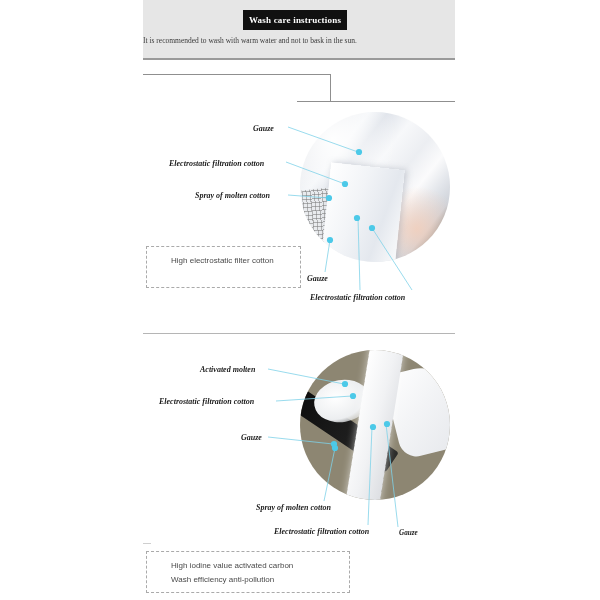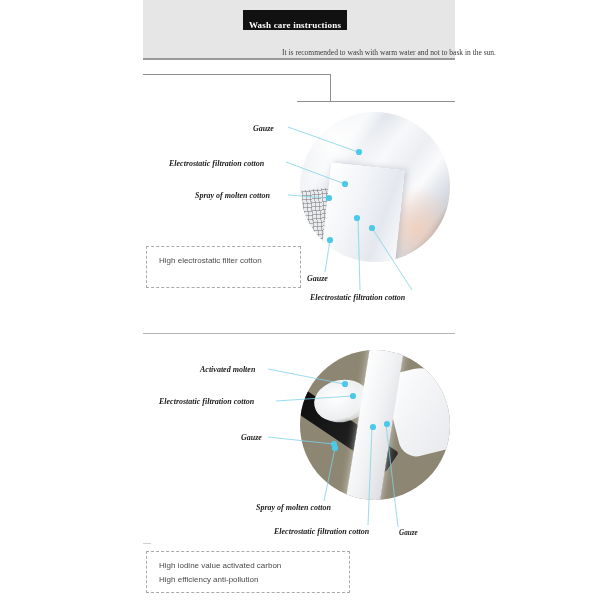--- a/index.html
+++ b/index.html
@@ -35,42 +35,41 @@
     background: #9a9a9a;
   }
   .wash-title-box {
     position: absolute;
     left: 100px;
     top: 10px;
     width: 104px;
     height: 20px;
     background: #111111;
     display: flex;
-    align-items: flex-end;
+    align-items: center;
     justify-content: center;
   }
   .wash-title-text {
     color: #ffffff;
     font-size: 9px;
     font-weight: bold;
     font-family: "Liberation Serif", serif;
     letter-spacing: 0.2px;
     white-space: nowrap;
   }
   .wash-sub {
     position: absolute;
     left: 0px;
-    top: 48px;
+    top: 36px;
     width: 312px;
-    text-align: right;
+    text-align: left;
     font-family: "Liberation Serif", serif;
     font-size: 7.5px;
     color: #3a3a3a;
     white-space: nowrap;
-    padding-left: 41px;
   }
 
   
   .step-top {
     position: absolute;
     left: 143px;
     top: 74px;
     width: 188px;
     height: 1px;
     background: #8f8f8f;
@@ -235,21 +234,21 @@
     left: 0; top: 0;
     width: 600px; height: 600px;
     pointer-events: none;
   }
 
   
   .feature-box {
     position: absolute;
     border: 1px dashed #aaaaaa;
     box-sizing: border-box;
-    padding: 7px 12px;
+    padding: 7px 24px;
   }
   .feature-box-1 { left: 146px; top: 246px; width: 155px; height: 42px; }
   .feature-box-2 { left: 146px; top: 551px; width: 204px; height: 42px; }
   .feature-line {
     font-family: "Liberation Sans", sans-serif;
     font-size: 8px;
     color: #4a4a4a;
     line-height: 14px;
     white-space: nowrap;
   }
@@ -294,21 +293,21 @@
   <div class="label" style="left:159px; top:398px;">Electrostatic filtration cotton</div>
   <div class="label" style="left:241px; top:434px;">Gauze</div>
   <div class="label" style="left:256px; top:504px;">Spray of molten cotton</div>
   <div class="label" style="left:274px; top:528px;">Electrostatic filtration cotton</div>
   <div class="label sm" style="left:399px; top:530px;">Gauze</div>
 
   <div class="divider bottom-left"></div>
 
   <div class="feature-box feature-box-2">
     <div class="feature-line">High iodine value activated carbon</div>
-    <div class="feature-line">High efficiency anti-pollution</div>
+    <div class="feature-line">Wash efficiency anti-pollution</div>
   </div>
 
   <svg class="overlay" viewBox="0 0 600 600" xmlns="http://www.w3.org/2000/svg">
     <g stroke="#7fd2e8" stroke-width="0.8" fill="none">
 
       <path d="M288,127 L358,152"></path>
       <path d="M286,162 L345,184"></path>
       <path d="M288,195 L328,198"></path>
 
       <path d="M325,272 L330,240"></path>

